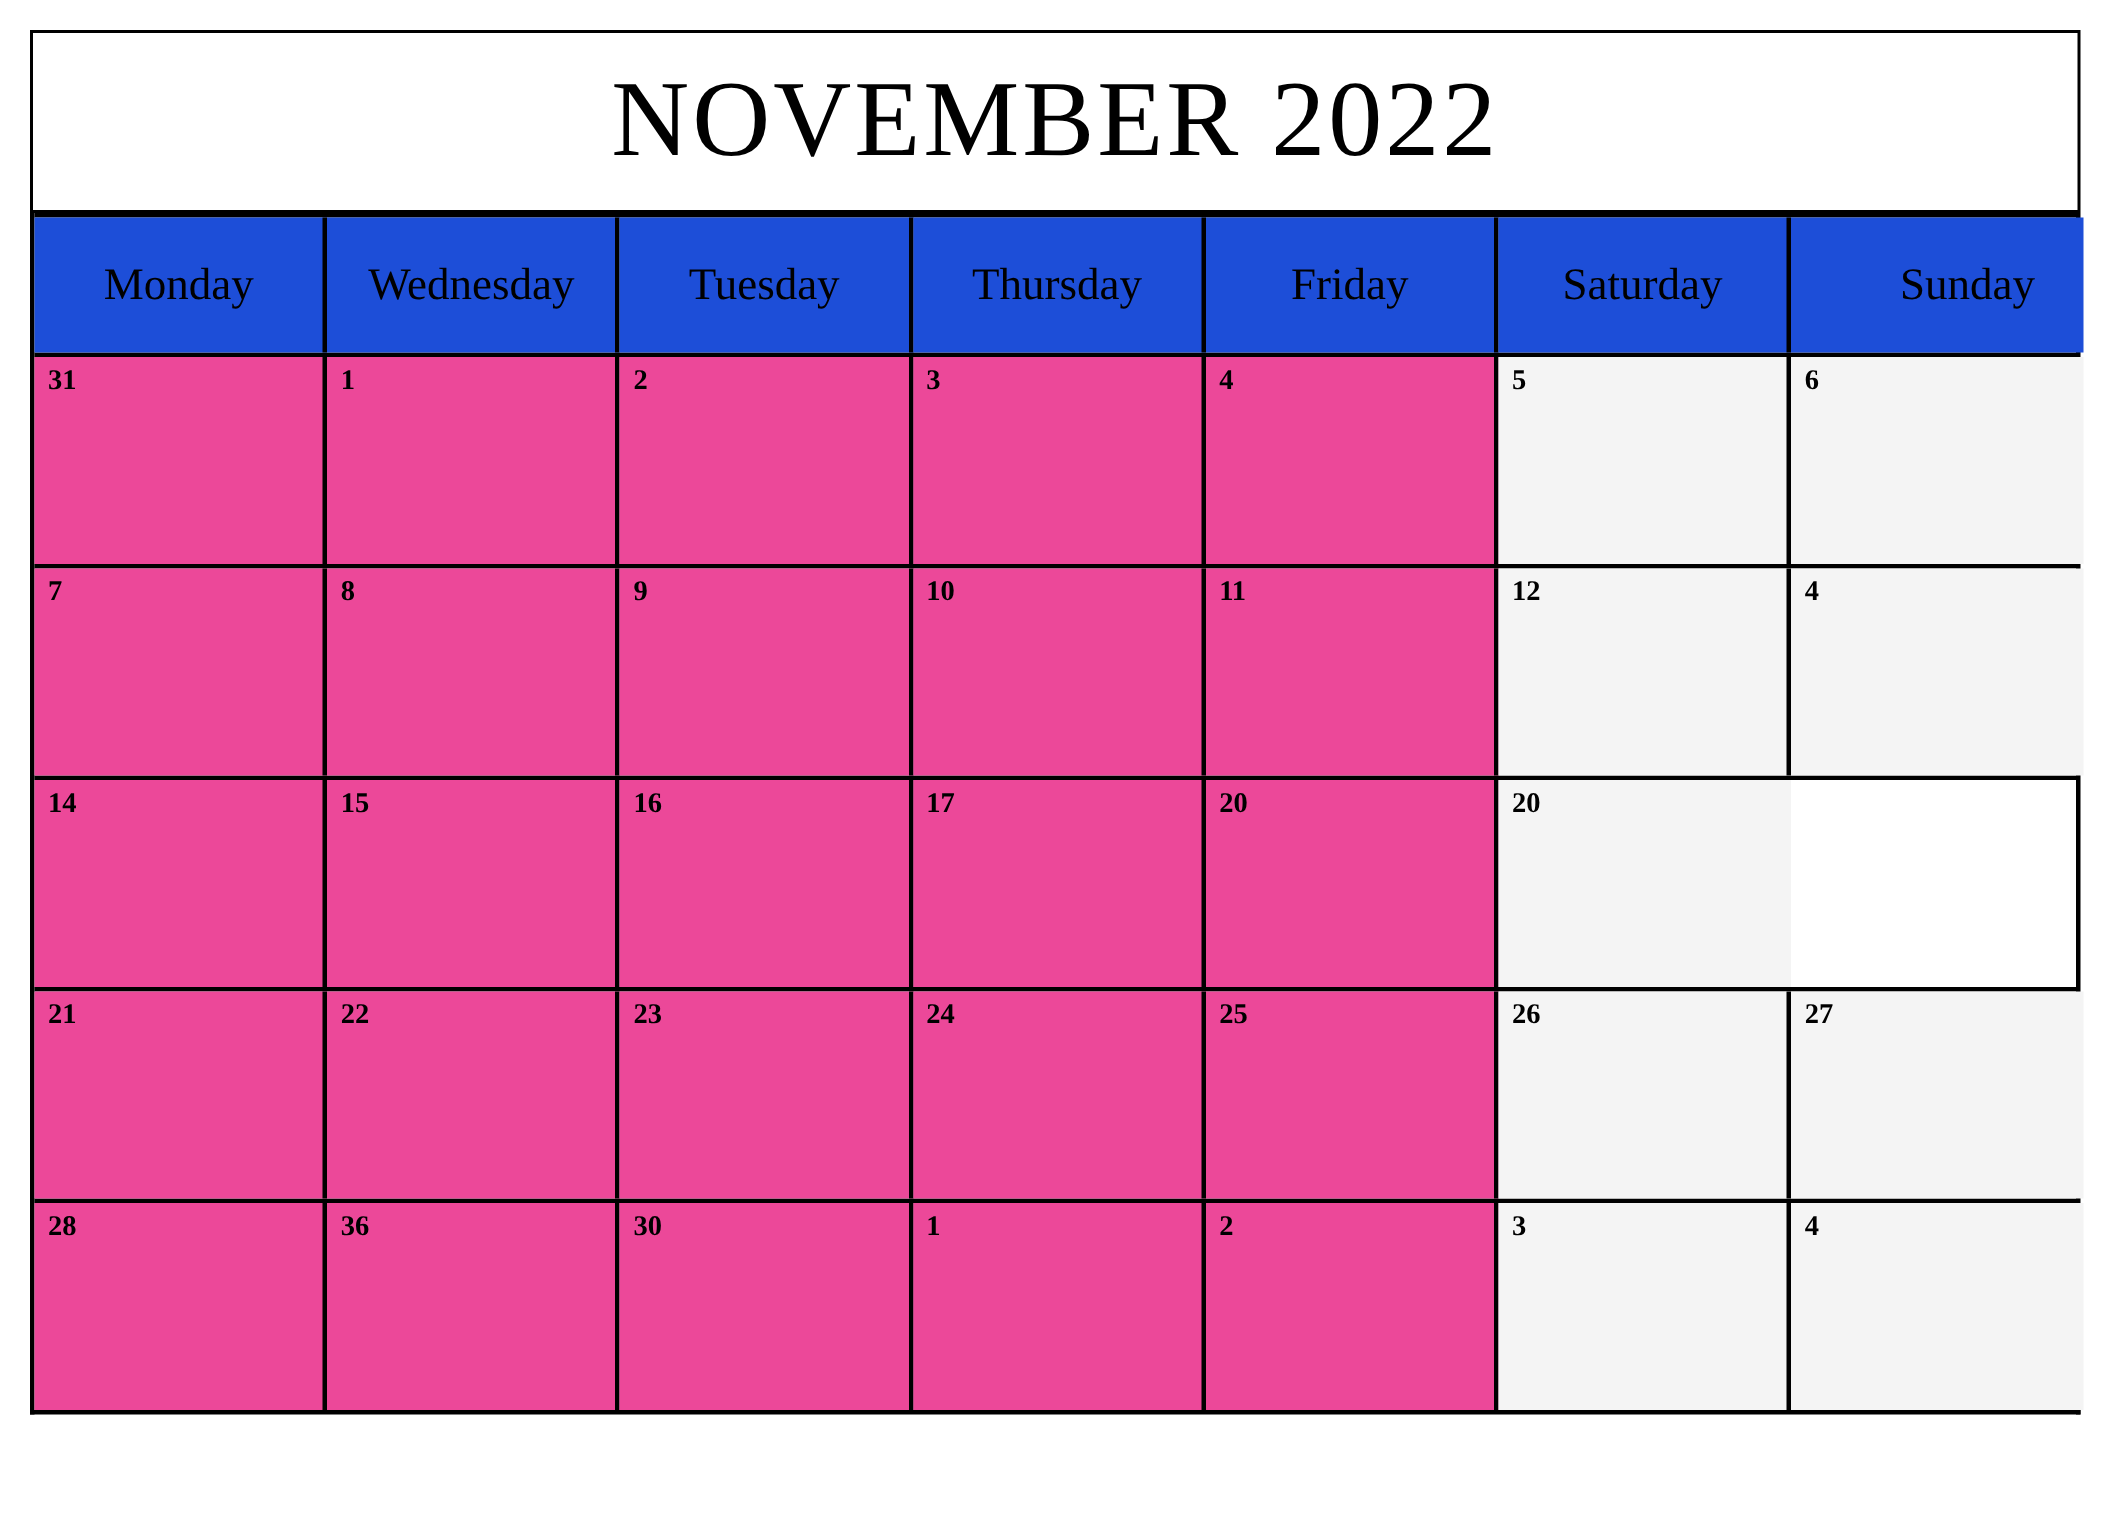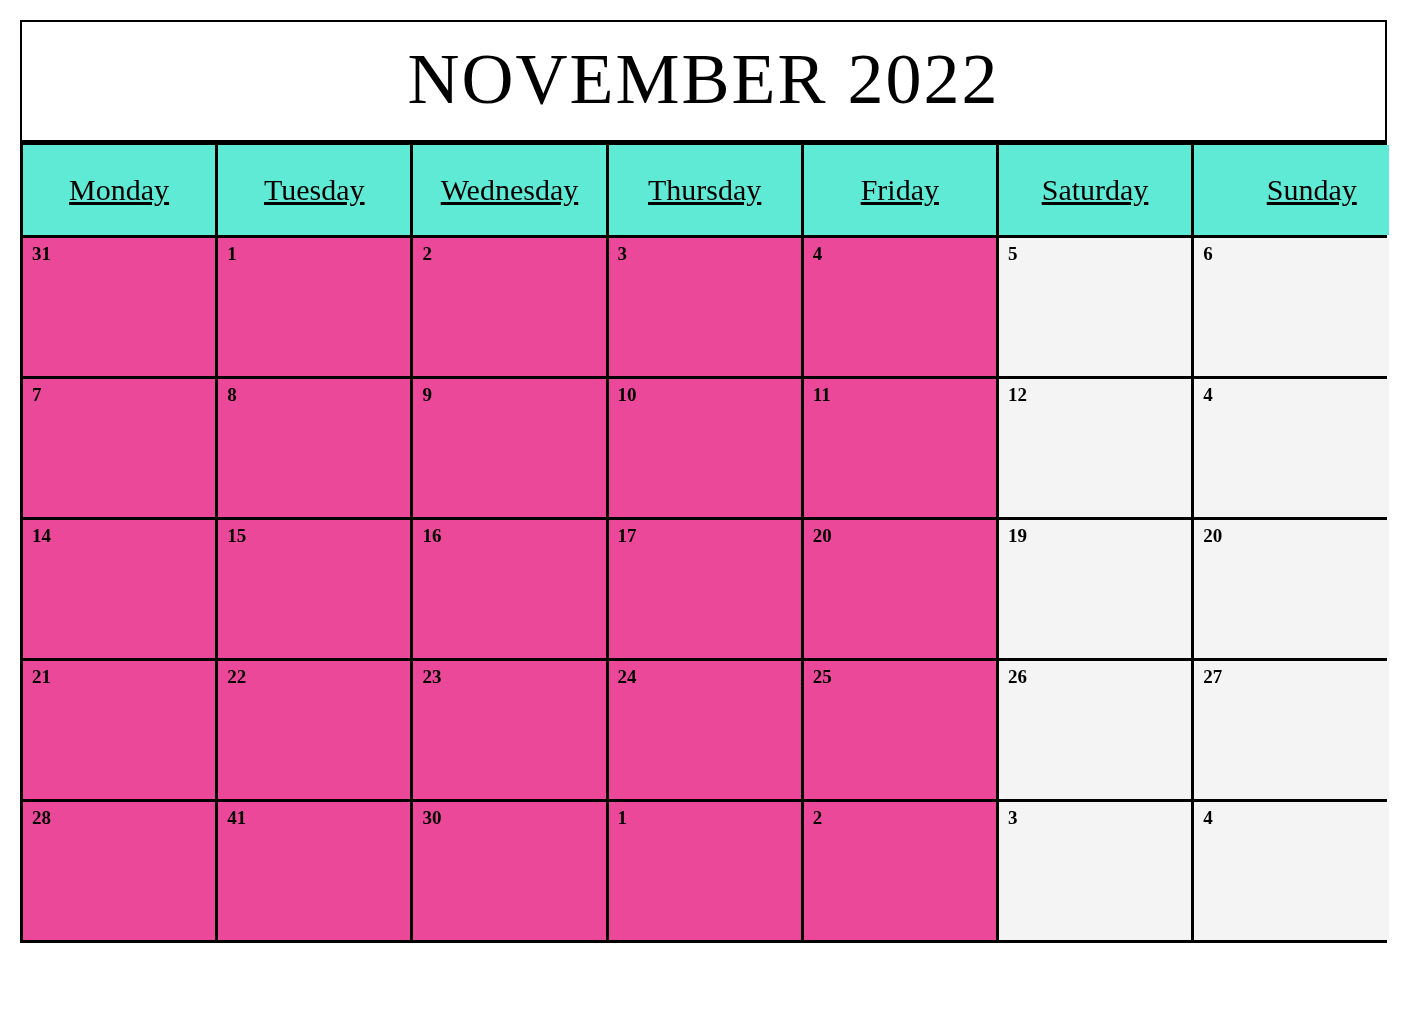--- a/index.html
+++ b/index.html
@@ -64,22 +64,21 @@
   }
 
   .dow-cell {
     box-sizing: border-box;
     flex: 0 0 195.2px;
     height: 100%;
     border-right: 3px solid #000000;
     display: flex;
     align-items: center;
     justify-content: center;
-    background: #5eead4;
-    text-decoration: underline;
+    background: #1d4ed8;
   }
   .dow-cell:last-child { border-right: 0; padding-left: 40px; }
   .dow-label {
     font-family: "Liberation Serif", "DejaVu Serif", serif;
     font-size: 30px;
     font-weight: 400;
     color: #000000;
     line-height: 1;
   }
 
@@ -120,24 +119,24 @@
     <div class="title-text">NOVEMBER 2022</div>
   </div>
 
   <div class="grid">
 
     <div class="week-row dow-row">
         <div class="dow-cell">
           <span class="dow-label">Monday</span>
         </div>
         <div class="dow-cell">
+          <span class="dow-label">Wednesday</span>
+        </div>
+        <div class="dow-cell">
           <span class="dow-label">Tuesday</span>
-        </div>
-        <div class="dow-cell">
-          <span class="dow-label">Wednesday</span>
         </div>
         <div class="dow-cell">
           <span class="dow-label">Thursday</span>
         </div>
         <div class="dow-cell">
           <span class="dow-label">Friday</span>
         </div>
         <div class="dow-cell">
           <span class="dow-label">Saturday</span>
         </div>
@@ -203,23 +202,20 @@
           <div class="day-cell">
             <span class="day-num">16</span>
           </div>
           <div class="day-cell">
             <span class="day-num">17</span>
           </div>
           <div class="day-cell">
             <span class="day-num">20</span>
           </div>
           <div class="day-cell weekend">
-            <span class="day-num">19</span>
-          </div>
-          <div class="day-cell weekend">
             <span class="day-num">20</span>
           </div>
         </div>
         <div class="week-row day-row">
           <div class="day-cell">
             <span class="day-num">21</span>
           </div>
           <div class="day-cell">
             <span class="day-num">22</span>
           </div>
@@ -237,21 +233,21 @@
           </div>
           <div class="day-cell weekend">
             <span class="day-num">27</span>
           </div>
         </div>
         <div class="week-row day-row">
           <div class="day-cell">
             <span class="day-num">28</span>
           </div>
           <div class="day-cell">
-            <span class="day-num">41</span>
+            <span class="day-num">36</span>
           </div>
           <div class="day-cell">
             <span class="day-num">30</span>
           </div>
           <div class="day-cell">
             <span class="day-num">1</span>
           </div>
           <div class="day-cell">
             <span class="day-num">2</span>
           </div>

